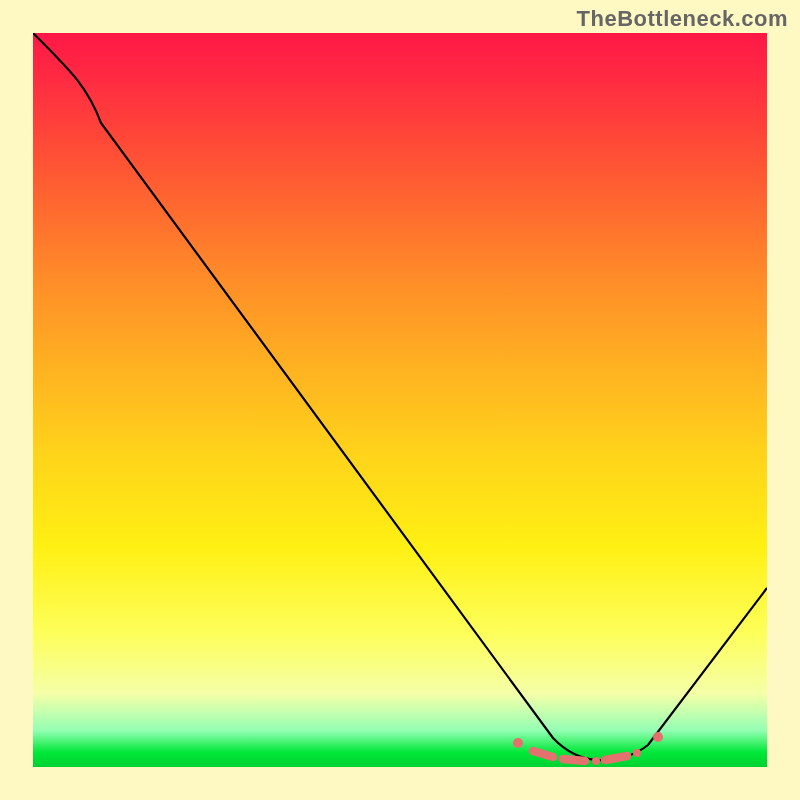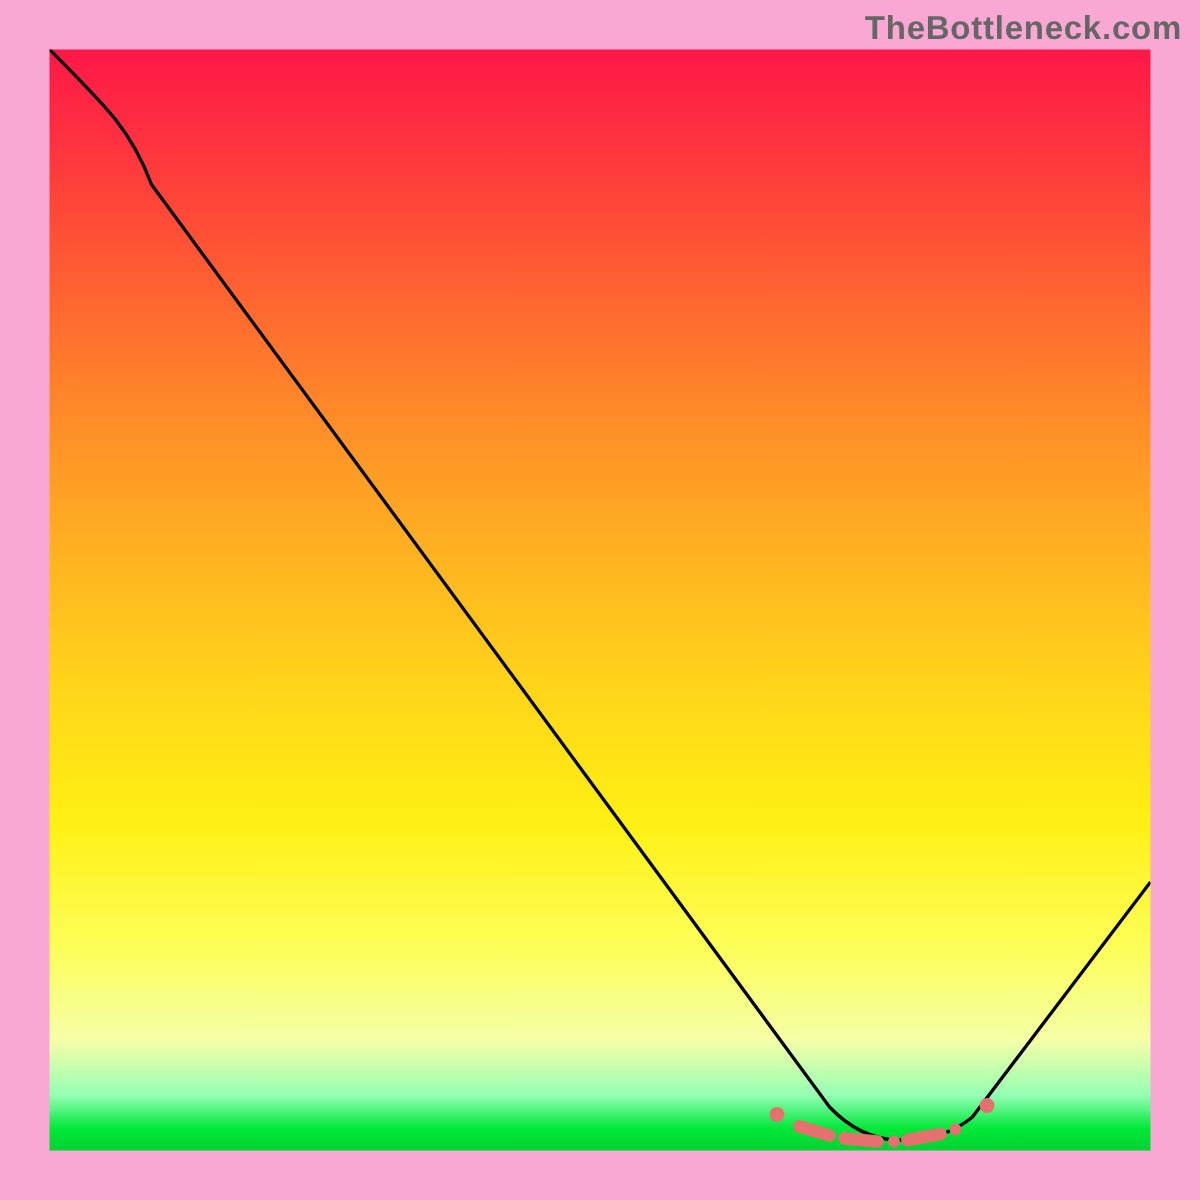--- a/index.html
+++ b/index.html
@@ -9,21 +9,21 @@
     height: 800px;
     background: #000000;
     overflow: hidden;
     font-family: Arial, Helvetica, sans-serif;
   }
 
   .stage {
     position: relative;
     width: 800px;
     height: 800px;
-    background: #f9a8d4;
+    background: #fef9c3;
   }
 
   .watermark {
     position: absolute;
     top: 6px;
     right: 12px;
     font-size: 22px;
     font-weight: 600;
     color: #666666;
     letter-spacing: 0.5px;

